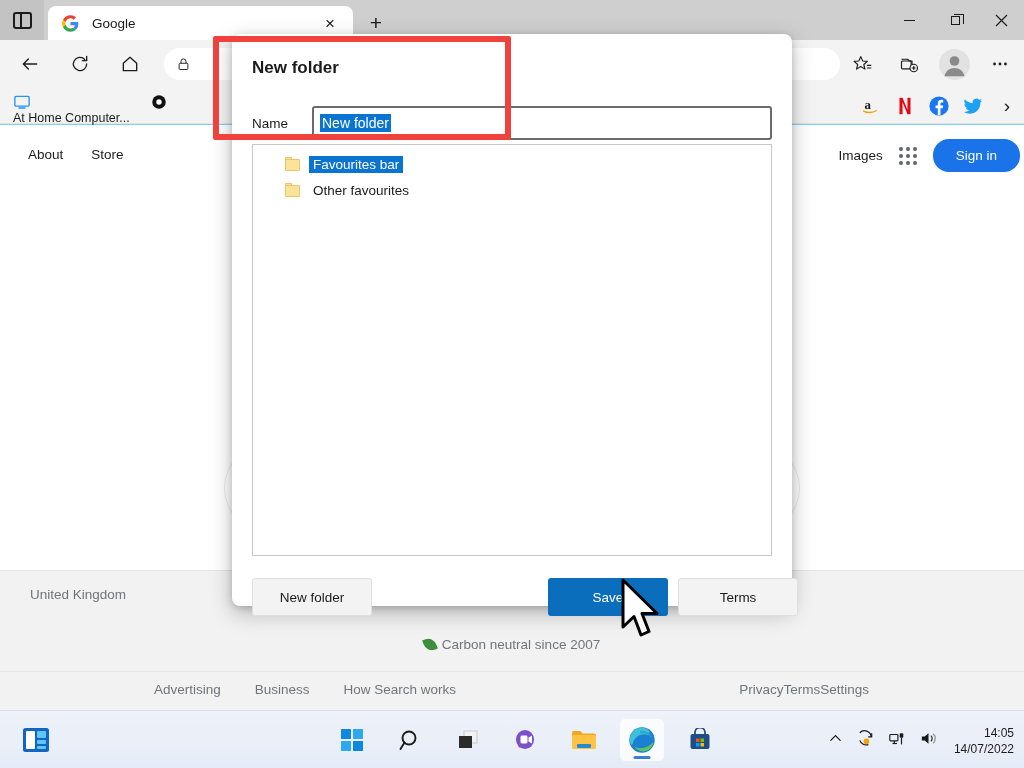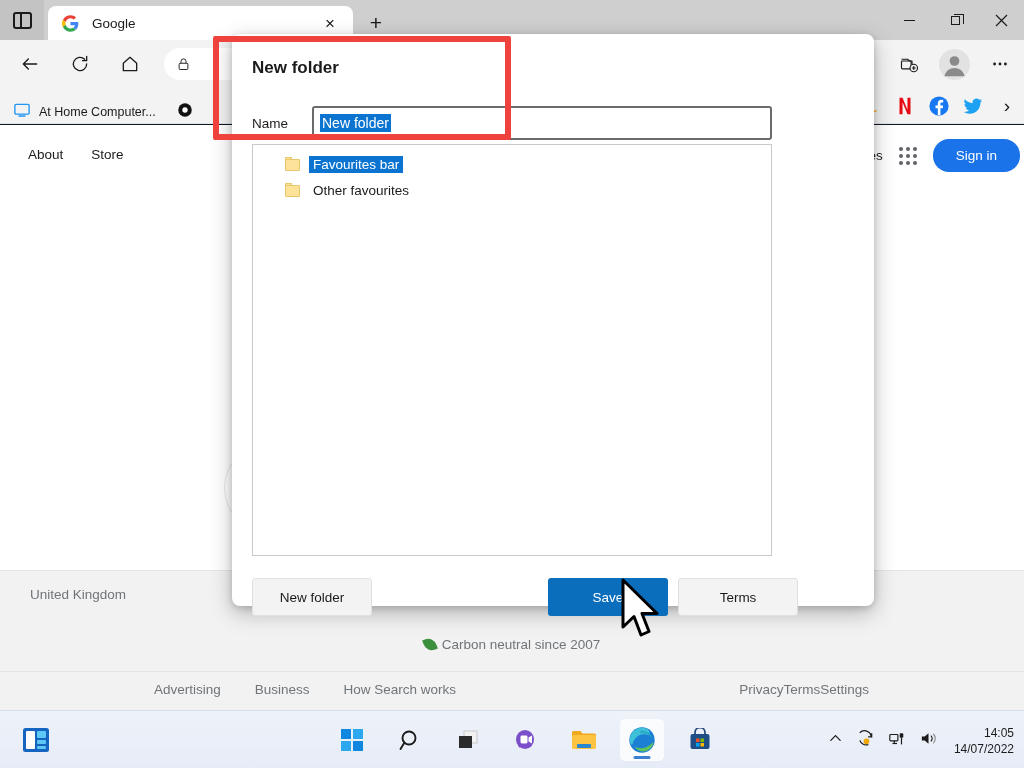--- a/index.html
+++ b/index.html
@@ -6,21 +6,21 @@
   html, body {
     width: 1024px; height: 768px;
     overflow: hidden;
     font-family: "Liberation Sans", sans-serif;
     background: #ffffff;
   }
 
   
   #browser {
     position: absolute; left: 0; top: 0; width: 1024px; height: 710px;
-    background: #0f172a;
+    background: #7dd3fc;
   }
 
   
   #tabstrip {
     position: absolute; left:0; top:0; width:1024px; height:40px;
     background: #cfcfcf;
     display:flex; align-items:flex-end;
   }
   #tab-search-btn {
     width:44px; height:40px; display:flex; align-items:center; justify-content:center;
@@ -63,22 +63,22 @@
   }
   .tb-right { display:flex; align-items:center; }
   .tb-right .tb-icon { margin-left:2px; margin-right:4px;}
 
   
   #favbar {
     position:absolute; left:0; top:88px; width:1024px; height:36px;
     background:#f3f3f3; display:flex; align-items:center;
     border-bottom:1px solid #e2e2e2;
   }
-  .fav-item { display:flex; align-items:flex-end; height:26px; padding:0 7px; margin-left:6px;
-              font-size:12.5px; color:#1b1b1b; border-radius:4px; white-space:nowrap;}
+  .fav-item { display:flex; align-items:flex-start; height:26px; padding:0 7px; margin-left:6px;
+              font-size:12.5px; color:#1b1b1b; border-radius:4px; white-space:nowrap;flex-direction:column;}
   .fav-ico { width:18px; height:18px; margin-right:8px; flex:0 0 18px; position:relative;}
   #favbar-right { position:absolute; right:0; top:0; height:36px; display:flex; align-items:center; }
   .fav-short { width:34px; height:30px; display:flex; align-items:center; justify-content:center;}
 
   
   #page { position:absolute; left:0; top:125px; width:1024px; height:585px; background:#fff;text-align:right; }
   #g-topnav { position:absolute; left:0; top:0; width:1024px; height:62px; }
   #g-left-links { position:absolute; left:28px; top:22px; display:flex; gap:28px;
                   font-size:13.5px; color:#1b1b1b; }
   #g-right { position:absolute; right:4px; top:14px; display:flex; align-items:center; gap:14px; }
@@ -104,21 +104,21 @@
   .leaf { width:12px; height:13px; background:#3c8f3c; border-radius:0 70% 0 70%; transform:rotate(-20deg);}
   #g-footer { position:absolute; left:0; top:547px; width:1024px; height:38px;
               background:#f2f2f2;padding-left:8px; }
   #g-foot-left { position:absolute; left:154px; top:10px; display:flex; gap:34px;
                  font-size:13.5px; color:#70757a; }
   #g-foot-right { position:absolute; right:155px; top:10px; display:flex; 
                   font-size:13.5px; color:#70757a; }
 
   
   #dialog {
-    position:absolute; left:232px; top:34px; width:642px; height:572px;
+    position:absolute; left:232px; top:34px; width:560px; height:572px;
     background:#ffffff; border-radius:8px;
     box-shadow:0 7px 22px rgba(0,0,0,0.26), 0 2px 7px rgba(0,0,0,0.16);
   }
   #dlg-title { position:absolute; left:20px; top:24px; font-size:17px; font-weight:bold; color:#1b1b1b;}
   #dlg-namerow { position:absolute; left:20px; top:72px; width:520px; display:flex; align-items:center; }
   #dlg-namelabel { width:60px; font-size:13.5px; color:#1b1b1b; }
   #dlg-nameinput {
     flex:1; height:34px; border:2px solid #6b6b6b; border-radius:3px;
     display:flex; align-items:center; padding:0 6px;
   }

